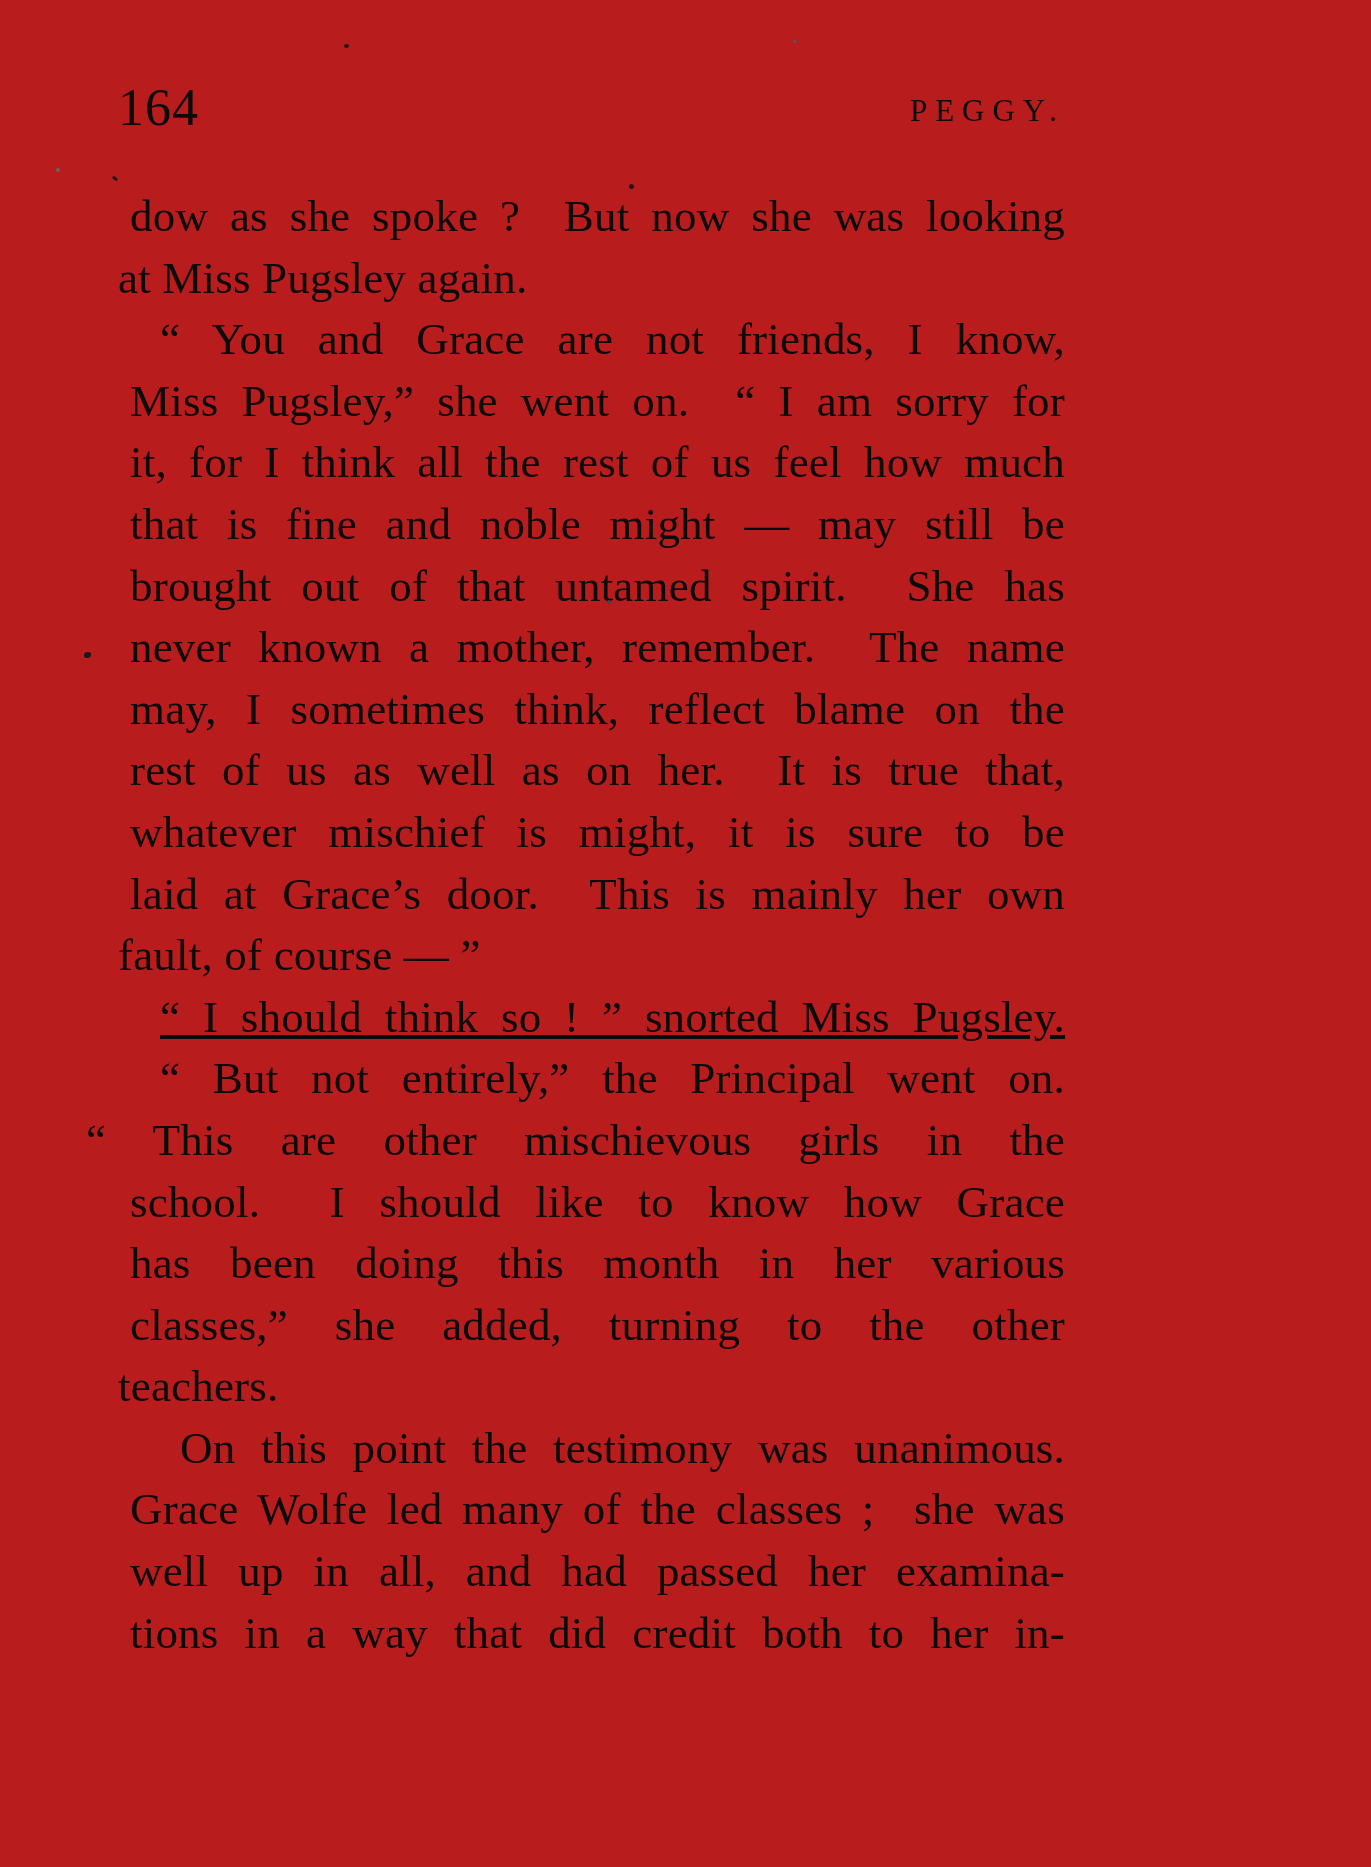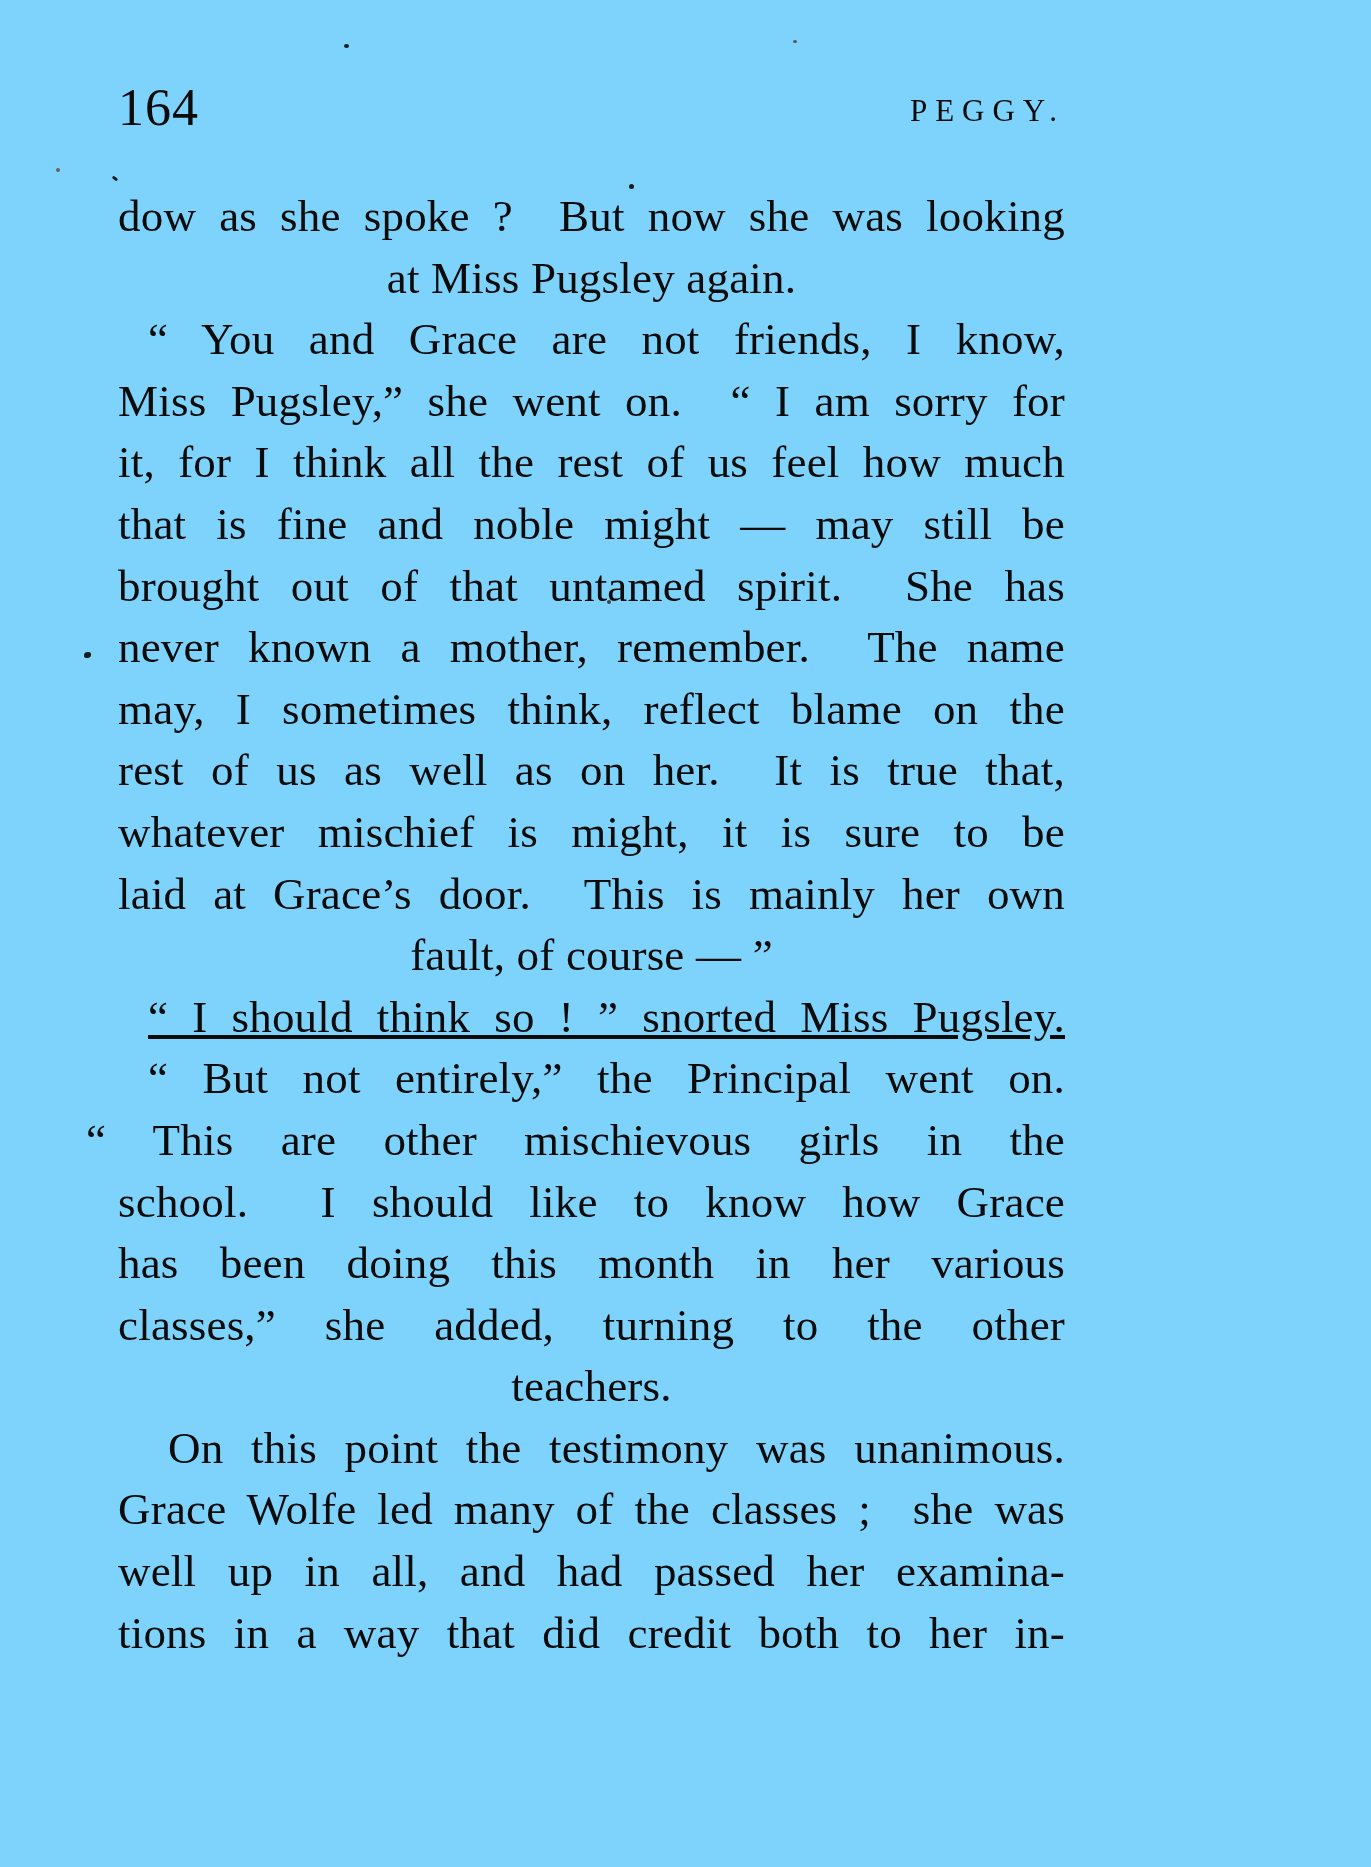--- a/index.html
+++ b/index.html
@@ -5,21 +5,21 @@
   html,body{margin:0;padding:0;}
   body{
     width:1371px;height:1867px;
     background:#ffffff;
     font-family:"Liberation Serif","DejaVu Serif",serif;
     color:#0b0b0b;
     position:relative;
     overflow:hidden;
     -webkit-font-smoothing:antialiased;
   }
-  .page{position:absolute;inset:0;background:#7dd3fc;}
+  .page{position:absolute;inset:0;background:#b91c1c;}
 
   
   .header-row{
     position:absolute;
     left:118px;top:84px;width:947px;height:52px;
   }
   .page-number{
     position:absolute;left:0;bottom:2px;
     font-size:52px;line-height:1;
     letter-spacing:1px;
@@ -34,25 +34,26 @@
   
   .text-block{
     position:absolute;
     left:118px;top:186px;width:947px;
     font-size:45px;
     line-height:61.6px;
     letter-spacing:0.2px;
   }
   .line{
     white-space:pre-wrap;
-    text-align:center;
+    text-align:left;
   }
   .line.j{
     text-align:justify;
     text-align-last:justify;
+    margin-left:12px;
   }
   .line.hang{
     margin-left:-32px;
     width:calc(100% + 32px);
   }
 
   
   .speck{position:absolute;background:#1a1a1a;border-radius:50%;}
   .speck.s1{left:344px;top:44px;width:5px;height:4px;}
   .speck.s2{left:793px;top:40px;width:4px;height:3px;background:#555;}

